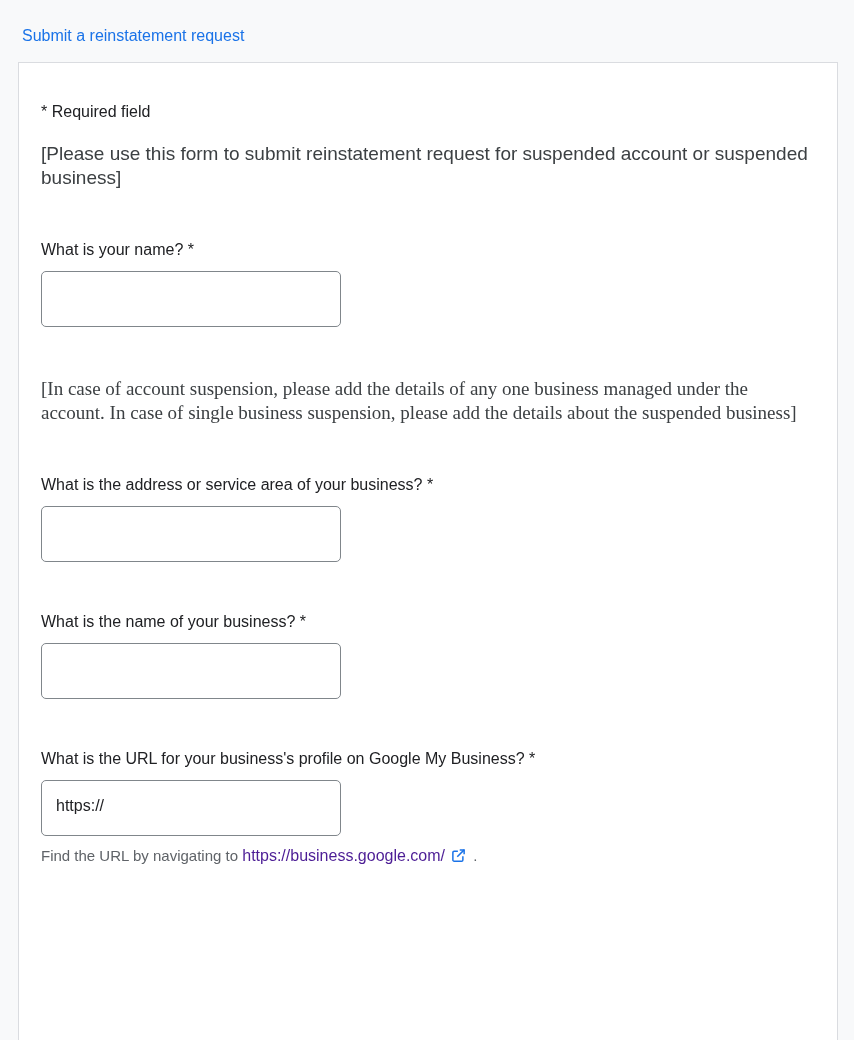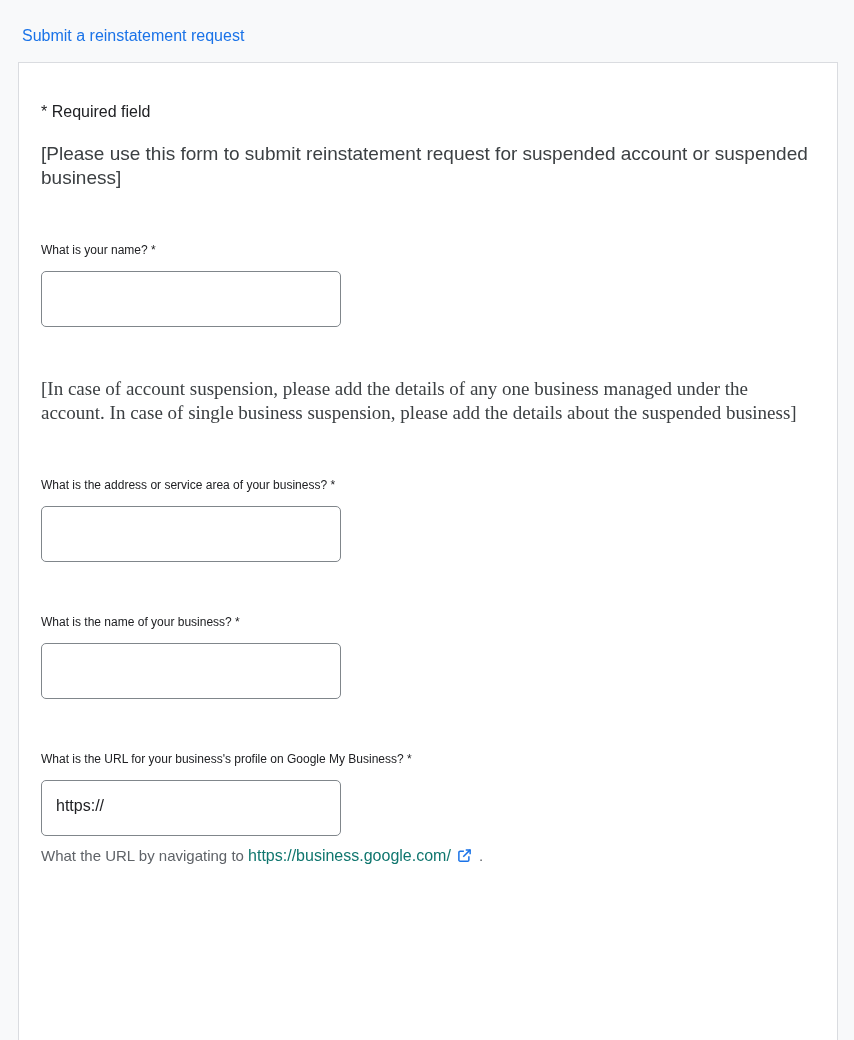--- a/index.html
+++ b/index.html
@@ -38,21 +38,21 @@
   }
   .form-note {
     font-size: 19px;
     line-height: 24px;
     color: #3c4043;
     max-width: 772px;
   }
   .question { margin-top: 50px; }
   .question-label {
     display: block;
-    font-size: 12px;
+    font-size: 16px;
     line-height: 20px;
     color: #202124;
     max-width: 772px;
   }
   .question-input {
     display: block;
     margin-top: 11px;
     width: 300px;
     height: 56px;
     background: #ffffff;
@@ -68,21 +68,21 @@
     outline: none;
   }
   .section-note { margin-top: 50px; font-family: Liberation Serif, serif; }
   .help-line {
     margin-top: 10px;
     font-size: 15px;
     line-height: 20px;
     color: #5f6368;
   }
   .help-link {
-    color: #0f766e;
+    color: #4c1d95;
     text-decoration: none;
     cursor: pointer;
     font-size: 16px;
   }
   .ext-icon {
     display: inline-block;
     vertical-align: -2px;
     margin-left: 6px;
     margin-right: 3px;
   }
@@ -115,21 +115,21 @@
 
     <div class="question">
       <label class="question-label">What is the name of your business? *</label>
       <textarea class="question-input" style=""></textarea>
     </div>
 
     <div class="question">
       <label class="question-label">What is the URL for your business's profile on Google My Business? *</label>
       <textarea class="question-input" style="">https://</textarea>
       <div class="help-line">
-        <span>What the URL by navigating to </span><a class="help-link">https://business.google.com/</a><span class="ext-icon"><svg width="15" height="15" viewBox="0 0 24 24" fill="none" stroke="#1a73e8" stroke-width="2.4">
+        <span>Find the URL by navigating to </span><a class="help-link">https://business.google.com/</a><span class="ext-icon"><svg width="15" height="15" viewBox="0 0 24 24" fill="none" stroke="#1a73e8" stroke-width="2.4">
               <path d="M19 13v6a2 2 0 0 1-2 2H5a2 2 0 0 1-2-2V7a2 2 0 0 1 2-2h6"></path>
               <path d="M14 3h7v7"></path>
               <path d="M10 14 21 3"></path>
             </svg></span><span> .</span>
       </div>
     </div>
 
   </div>
 </div>
 

